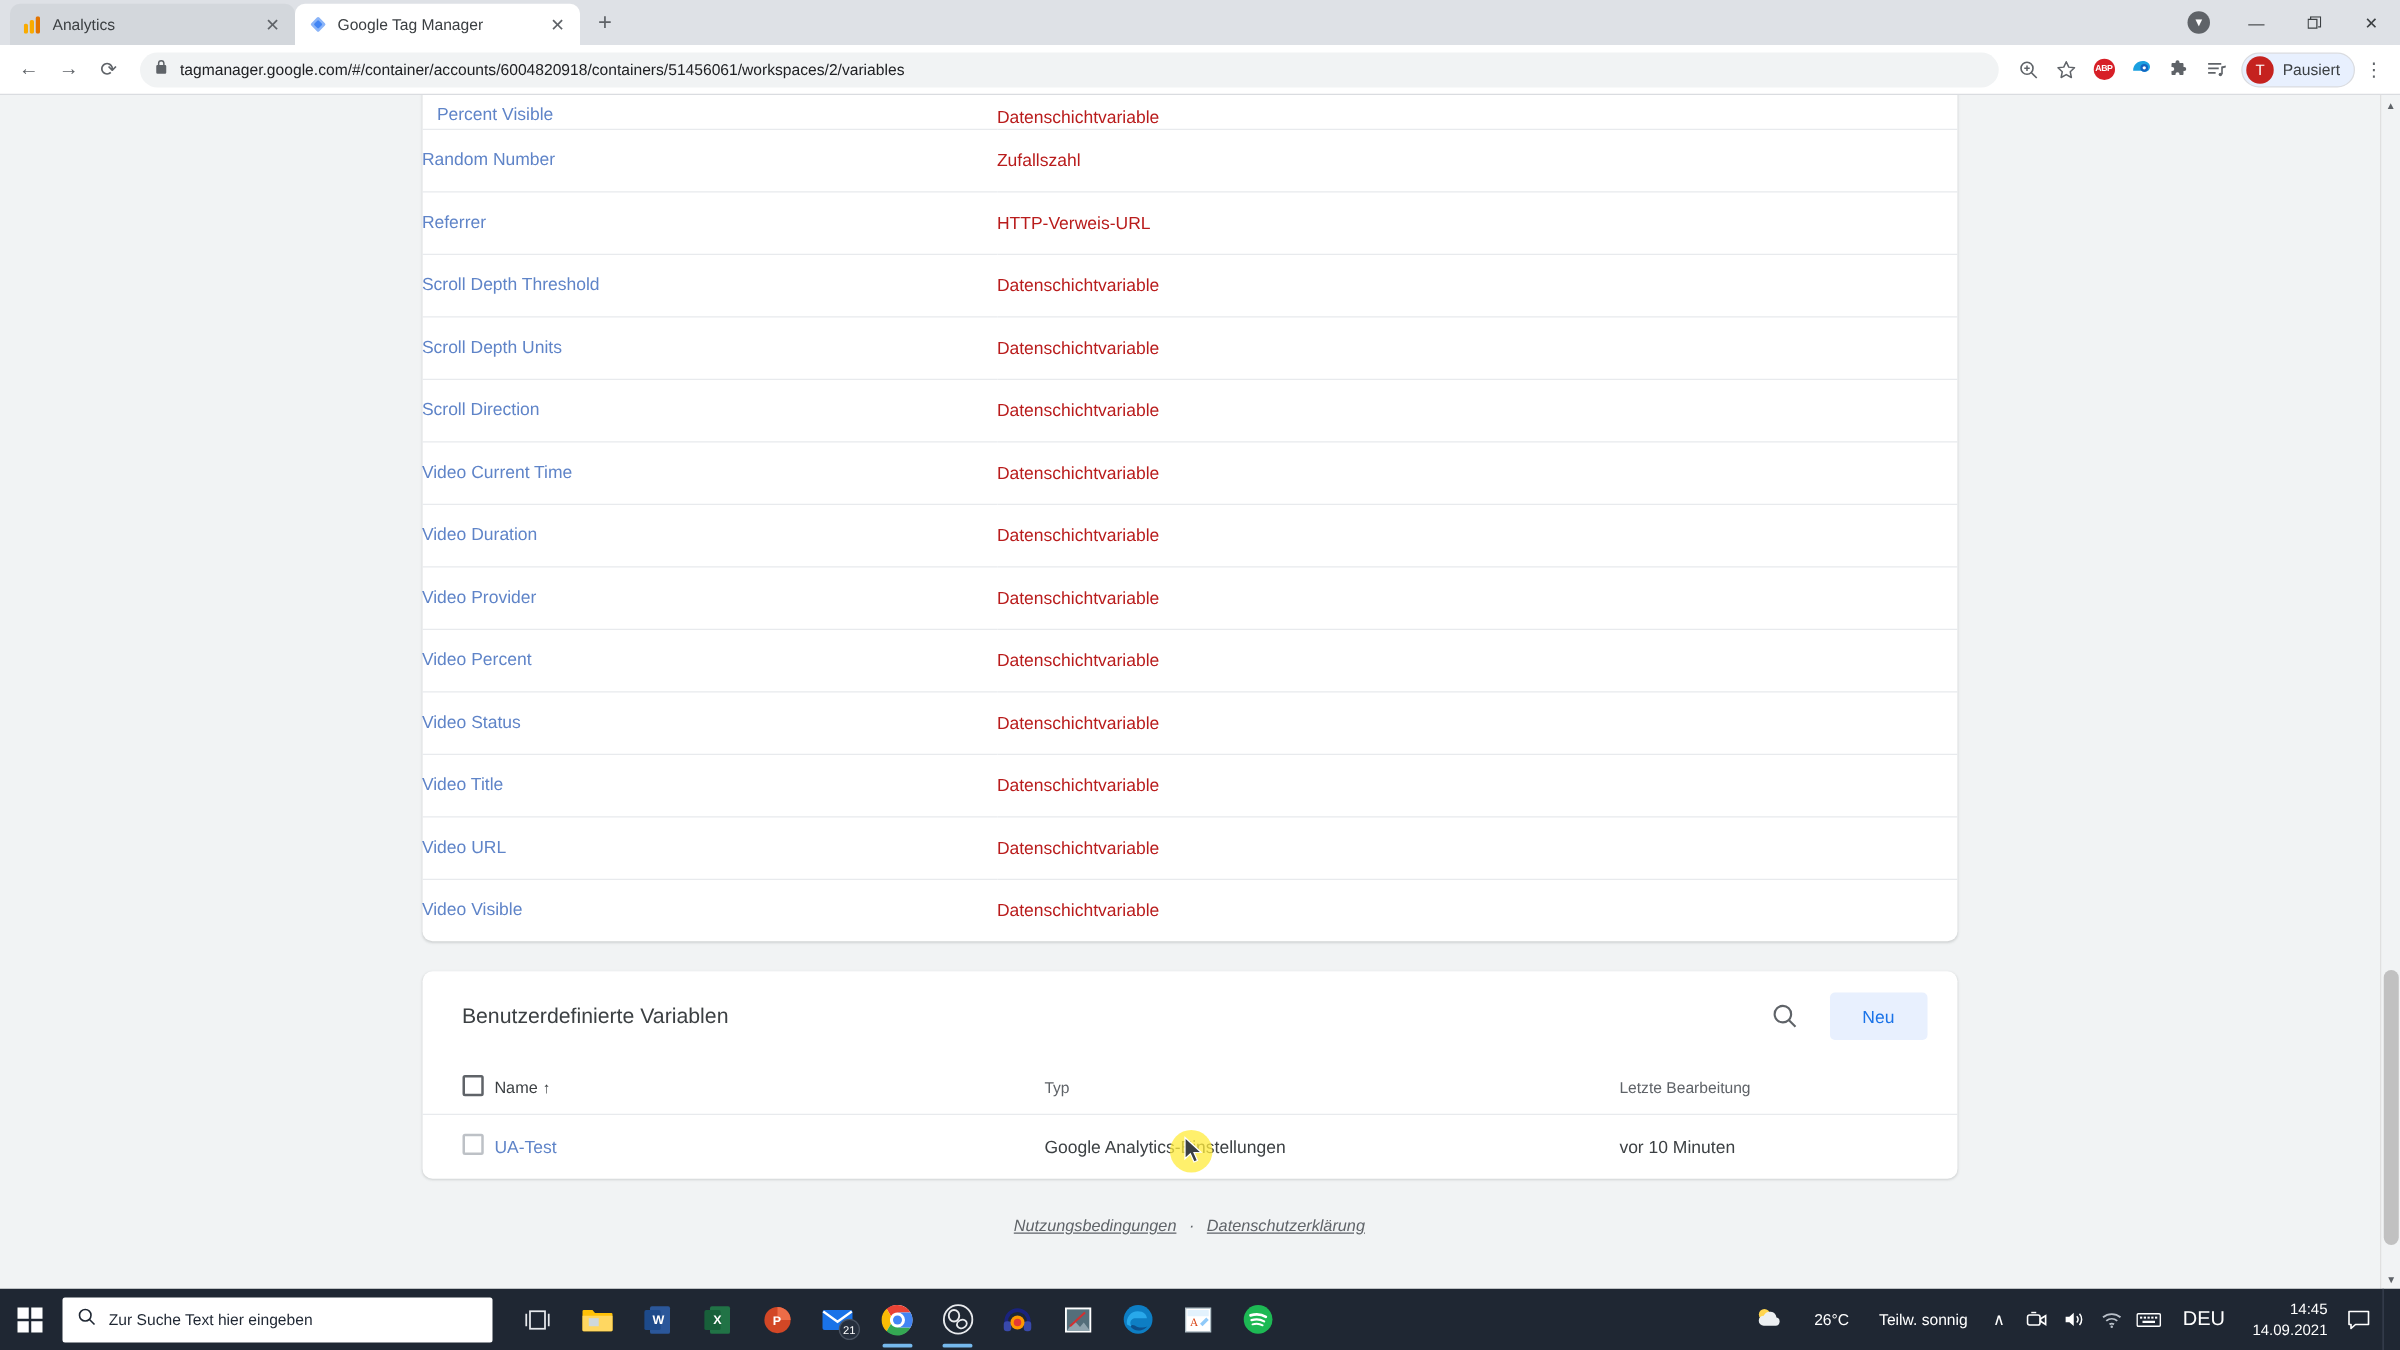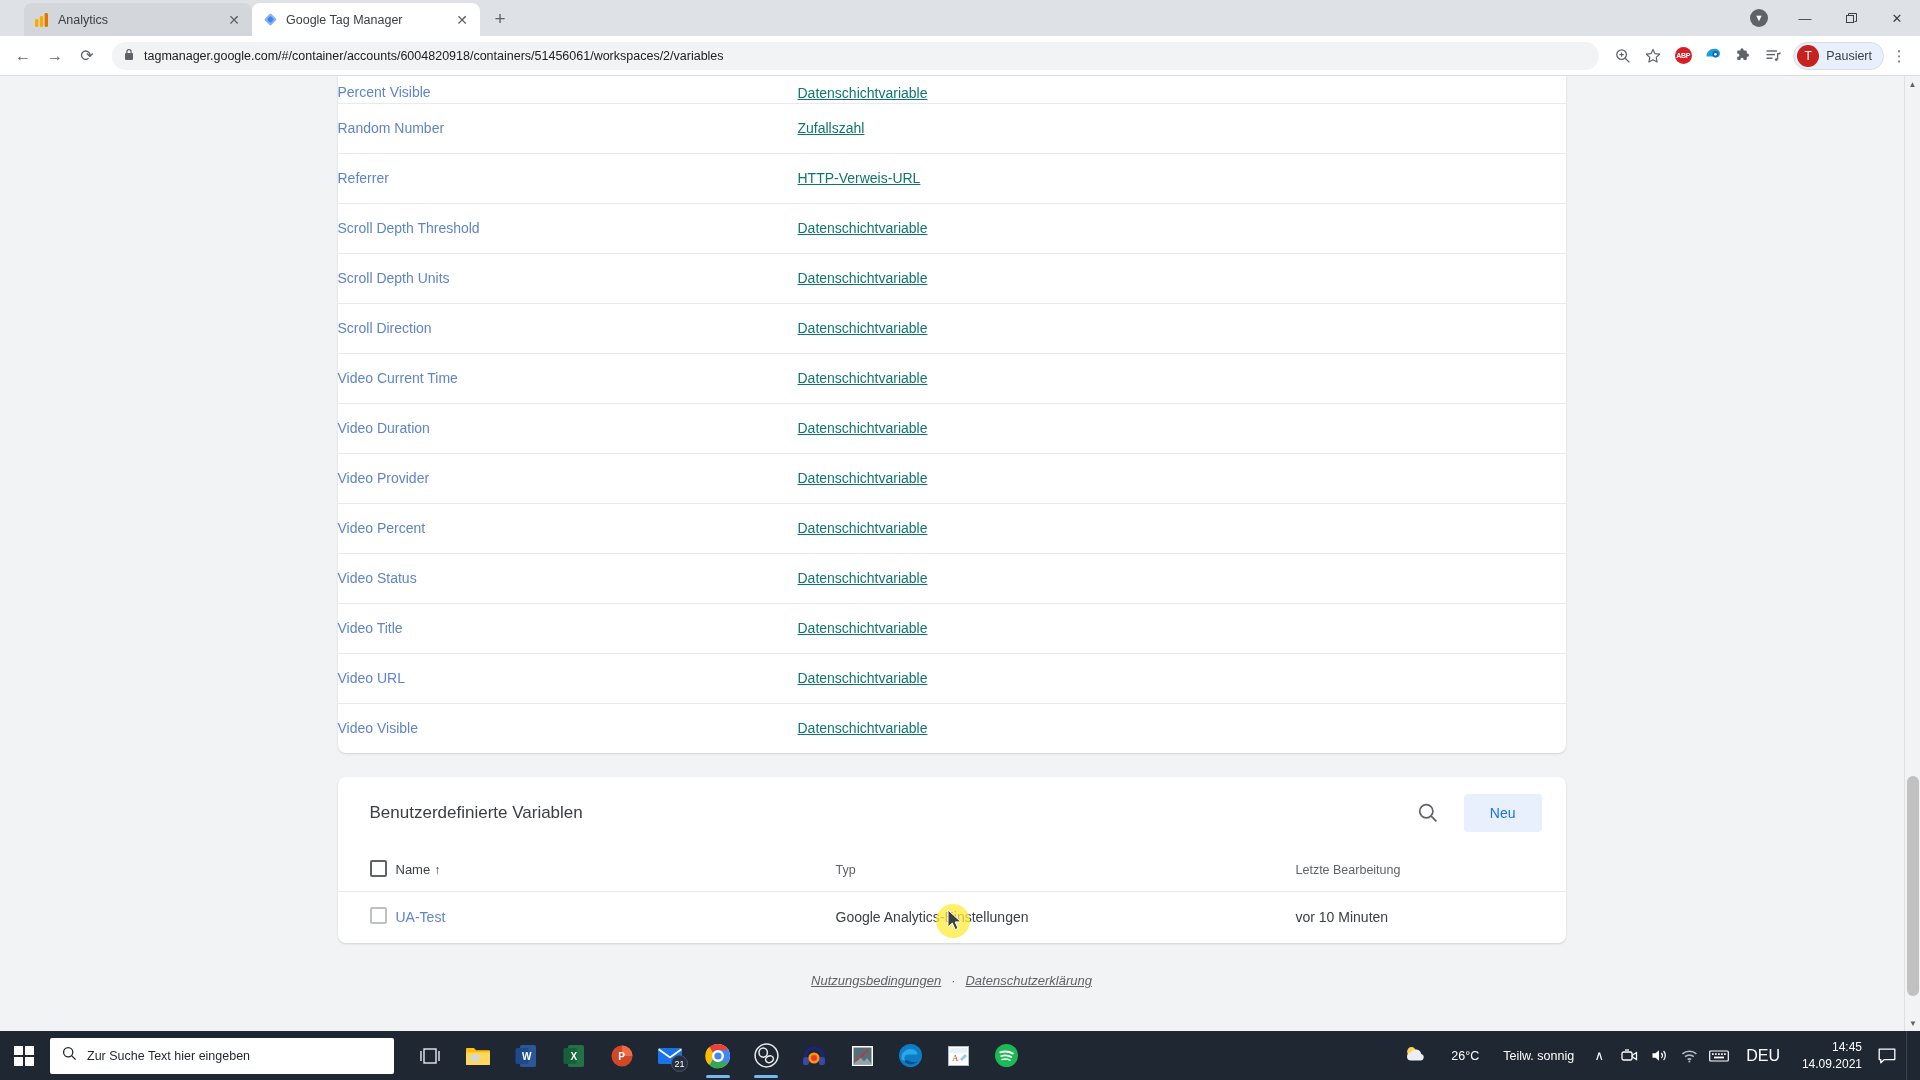--- a/index.html
+++ b/index.html
@@ -8,21 +8,21 @@
     overflow: hidden;
     font-family: "Liberation Sans", sans-serif;
     background: #f1f3f4;
   }
 
   
   #browser { width: 1920px; height: 1031px; position: relative; background:#fff; }
 
   .tabstrip {
     height: 36px; background: #dee1e6;
-    display: flex; align-items: flex-end; padding-left: 24px; position: relative;
+    display: flex; align-items: flex-end; padding-left: 8px; position: relative;
   }
   .tab {
     height: 33px; width: 228px; display: flex; align-items: center;
     padding: 0 10px; border-radius: 8px 8px 0 0; font-size: 12.5px;
     color: #3c4043; position: relative; gap: 8px; cursor: default;
   }
   .tab.inactive { background: #d3d7dc; }
   .tab.active { background: #fff; }
   .tab-favicon { width: 16px; height: 16px; flex: 0 0 16px; display:flex; align-items:center; justify-content:center; }
   .tab-title { flex: 1 1 auto; white-space: nowrap; overflow: hidden; text-overflow: ellipsis; font-size:12.5px; }
@@ -69,21 +69,21 @@
   .card {
     background: #fff; border-radius: 8px; margin: 0 auto;
     width: 1228px; box-shadow: 0 1px 2px rgba(60,64,67,.18);
   }
   .card.builtin { margin-top: -2px; border-radius: 0 0 8px 8px; }
 
   table.vars { width: 100%; border-collapse: collapse; }
   table.vars td { padding: 0; height: 50px; vertical-align: middle; border-top: 1px solid #e8eaed; }
   table.vars tr:first-child td { border-top: none; }
   td.c-name { padding-left: 32px; width: 460px; }
-  td.c-type { color: #0f766e; font-size: 14px; padding-left: 6px; text-decoration: underline; }
+  td.c-type { color: #b91c1c; font-size: 14px; padding-left: 6px; }
   a.varlink { color: #5f84c8; font-size: 14px; text-decoration: none; }
 
   .card.custom { margin-top: 24px; }
   .custom-head {
     height: 72px; display: flex; align-items: center; padding: 0 24px 0 32px; gap: 0; margin-top: 24px;
   }
   .custom-title { font-size: 17px; color: #3c4043; flex: 1 1 auto; }
   .search-btn { width:40px;height:40px;display:flex;align-items:center;justify-content:center;color:#5f6368; }
   .neu-btn {
     background:#e8f0fe;color:#1a73e8;font-size:14px;font-weight:500;
@@ -267,21 +267,21 @@
     <div class="menu-dots">⋮</div>
   </div>
 
   <div class="viewport">
     <div class="page">
 
       <div class="card builtin">
         <table class="vars">
           <tbody id="builtin-rows">
               <tr style="height: 0px;">
-                <td class="c-name" style="height: 29px; vertical-align: bottom; padding-bottom: 2px;"><a class="varlink" href="#">Percent Visible</a></td>
+                <td class="c-name" style="height: 29px; vertical-align: bottom; padding-bottom: 2px; padding-left: 12px;"><a class="varlink" href="#">Percent Visible</a></td>
                 <td class="c-type" style="height: 29px; vertical-align: bottom; padding-bottom: 2px;">Datenschichtvariable</td>
               </tr>
               <tr>
                 <td class="c-name"><a class="varlink" href="#">Random Number</a></td>
                 <td class="c-type">Zufallszahl</td>
               </tr>
               <tr>
                 <td class="c-name"><a class="varlink" href="#">Referrer</a></td>
                 <td class="c-type">HTTP-Verweis-URL</td>
               </tr>

